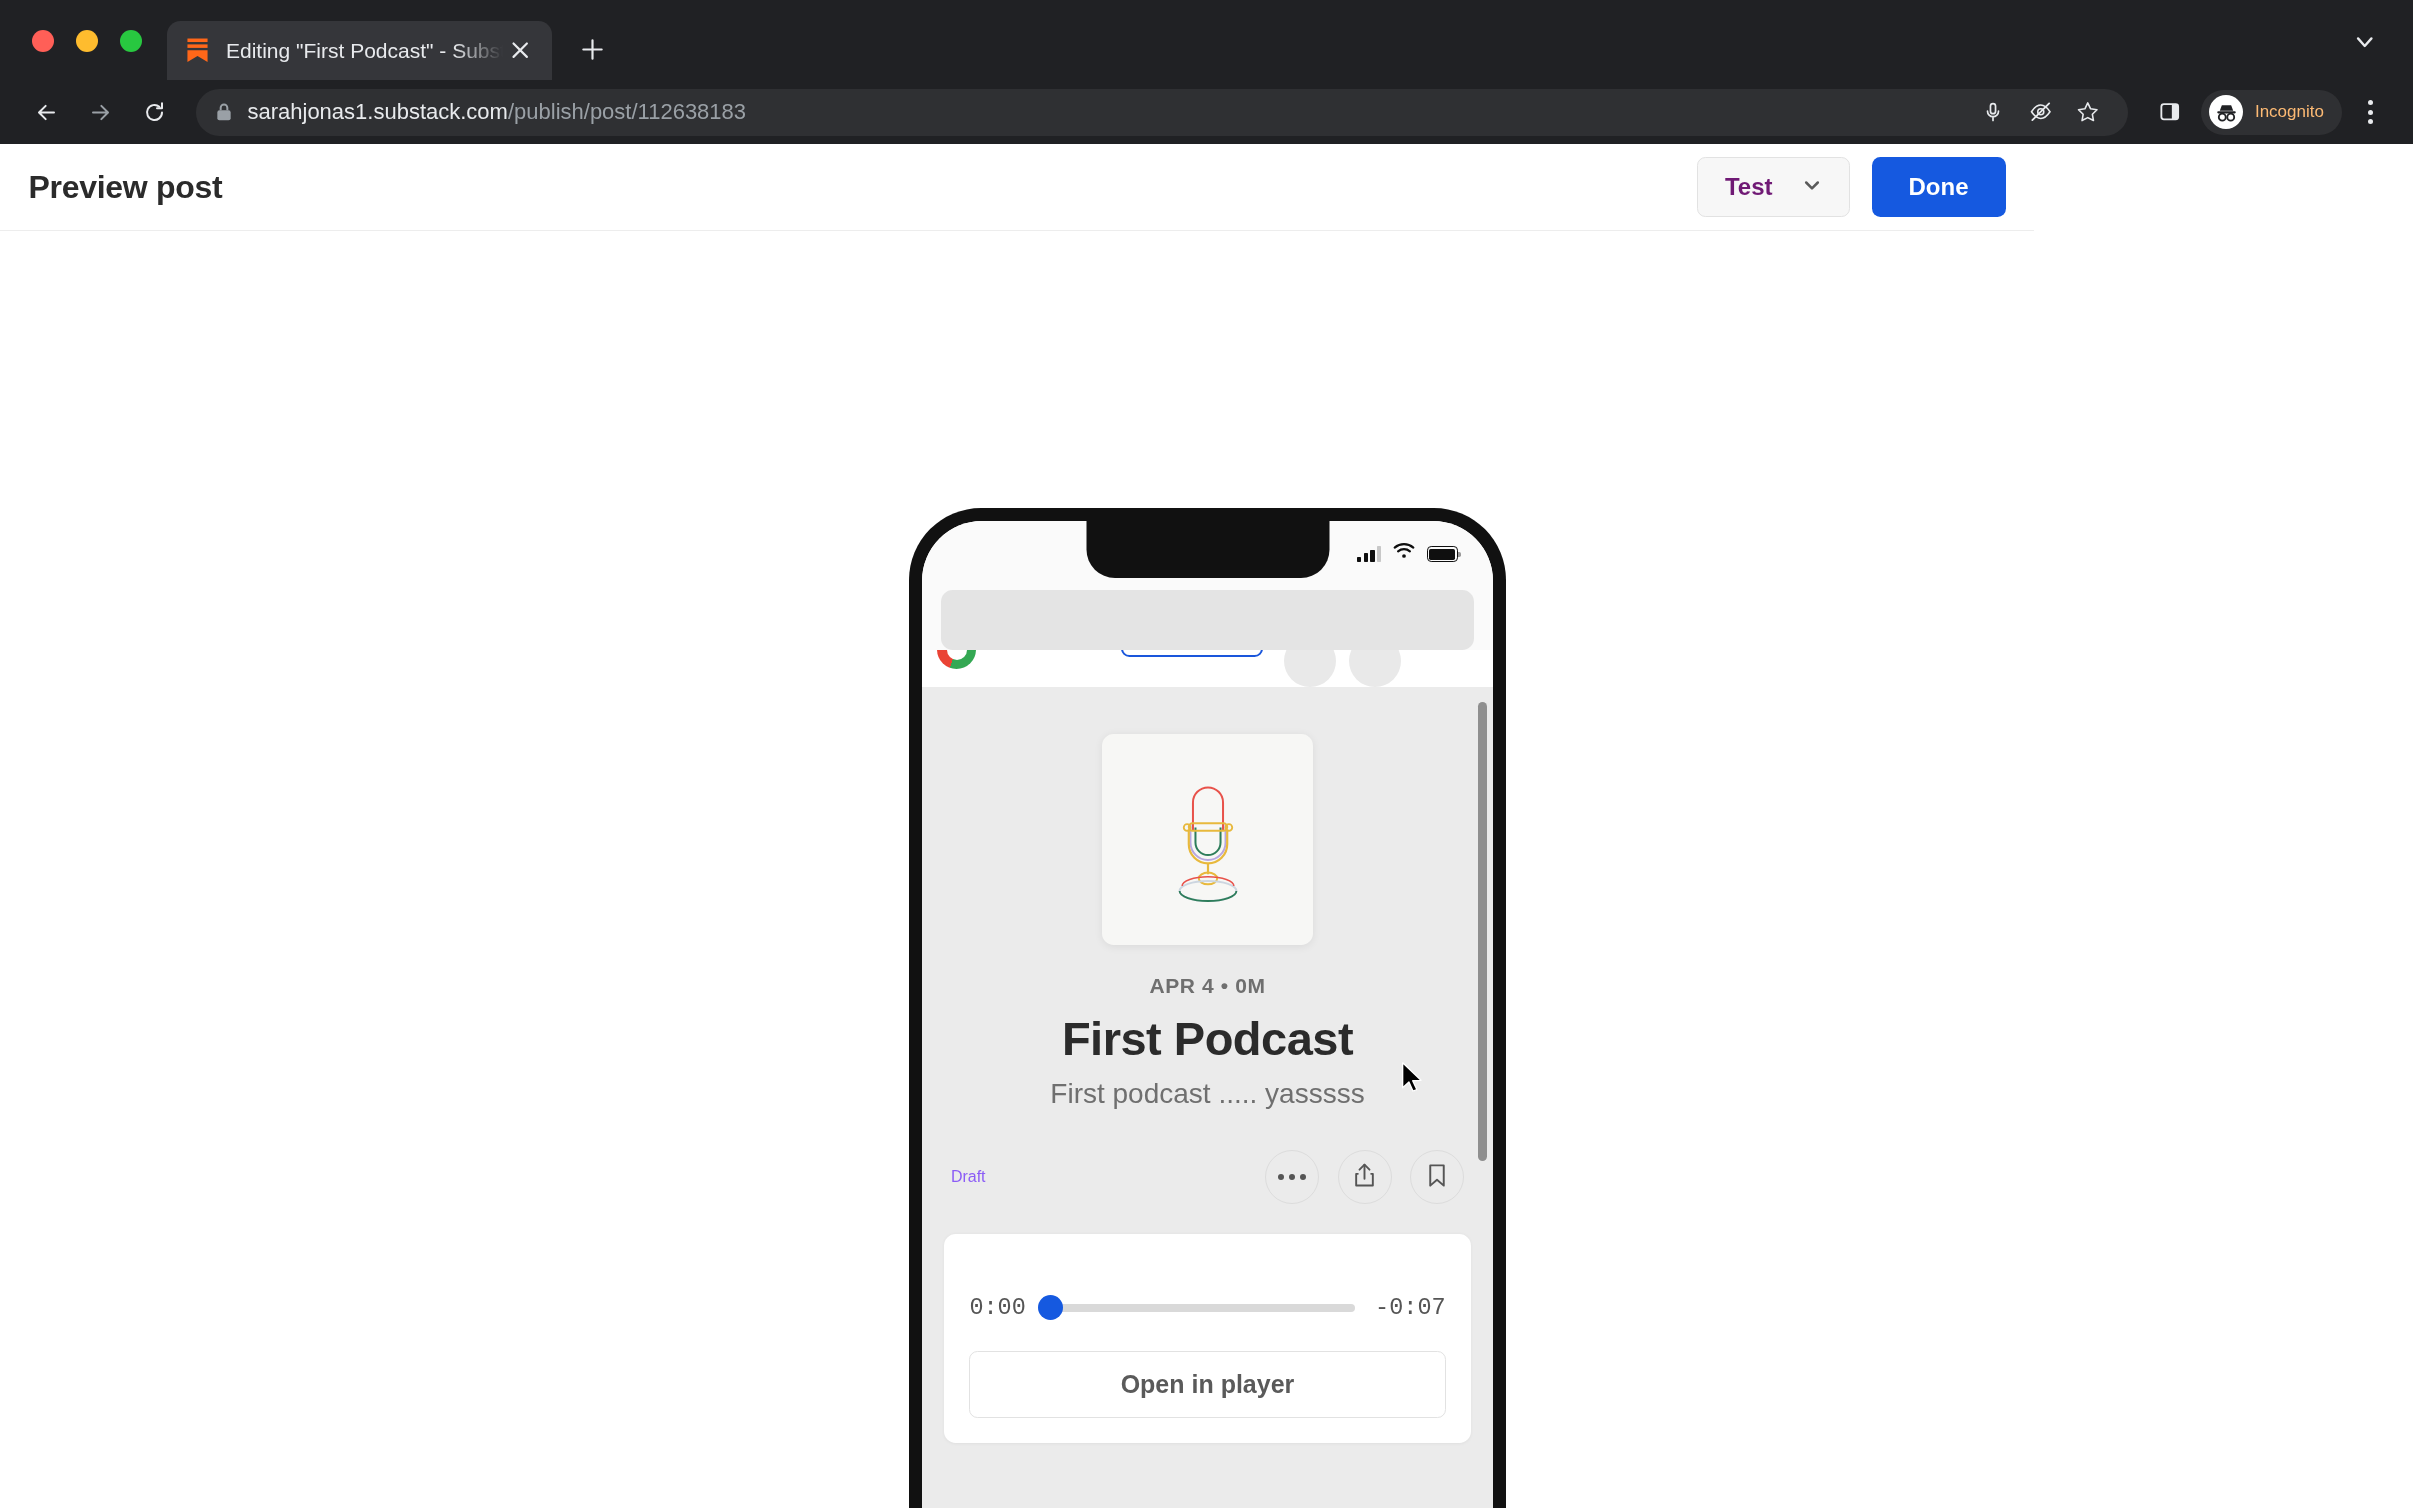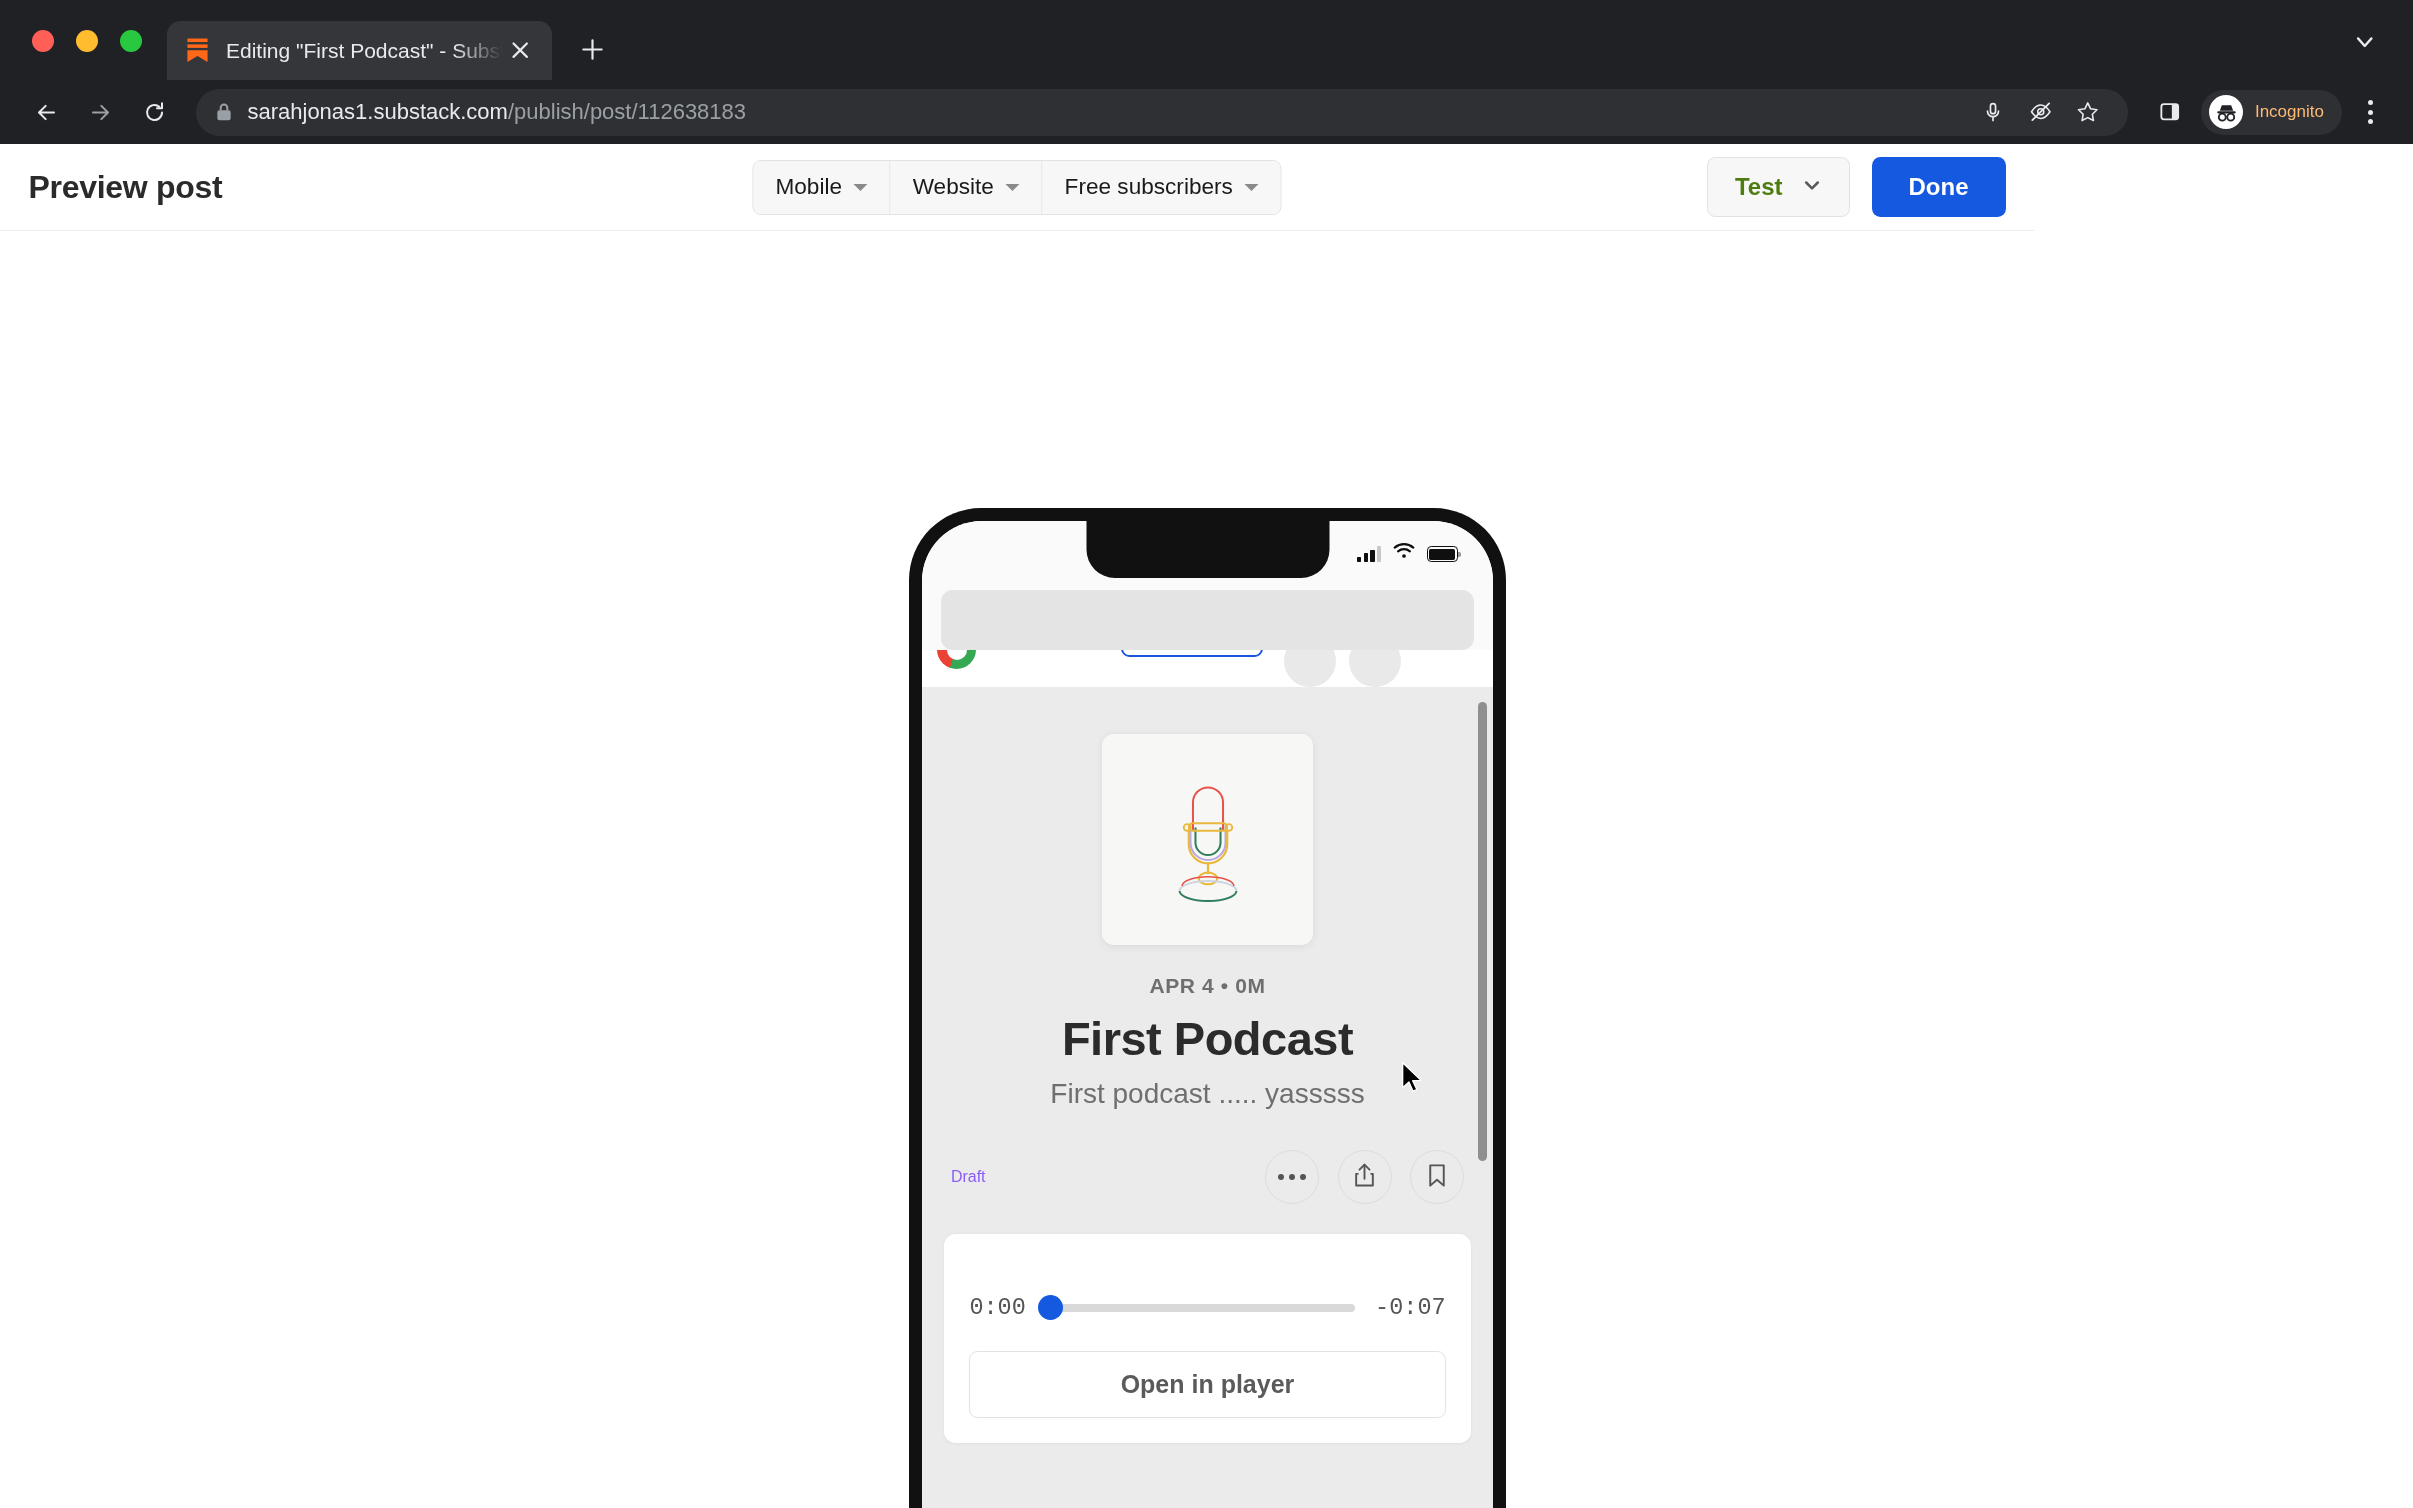--- a/index.html
+++ b/index.html
@@ -93,24 +93,24 @@
   .seg {
     display: flex; align-items: center; gap: 11.7px;
     padding: 0 22px; font-size: 22.6px; color: #1a1a1a; font-weight: 400;
     border-right: 0.8px solid #e2e2e2; background: #f7f7f7;
   }
   .seg:last-child { border-right: none; }
   .caret-sm { width: 0; height: 0; border-left: 7.5px solid transparent; border-right: 7.5px solid transparent; border-top: 7.5px solid #8a8a8a; display:block; }
 
   .header-right { margin-left: auto; display: flex; align-items: center; gap: 22px; }
   .btn-test {
-    display: flex; align-items: center; gap: 19px;
+    display: flex; align-items: center; gap: 29px;
     height: 60px; padding: 0 27px; border: 0.8px solid #e2e2e2;
     border-radius: 8.4px; background: #f7f7f7;
-    font-size: 24px; font-weight: 700; color: #4d7c0f;
+    font-size: 24px; font-weight: 700; color: #701a75;
   }
   .btn-done {
     height: 60px; padding: 7px 37px; border-radius: 8.4px;
     background: #1559e0; color: #ffffff;
     font-size: 24px; font-weight: 700;
     display: flex; align-items: center; justify-content: center;
   }
 
   
   .stage { width: 2413px; height: 1358px; position: relative; background: #ffffff; }
@@ -353,34 +353,20 @@
           <i></i>
           <i></i>
         </div>
     </div>
   </div>
 </div>
 
 <div class="app-header">
   <div class="page-title">Preview post</div>
 
-  <div class="seg-group">
-    <div class="seg">
-      <span>Mobile</span>
-      <span class="caret-sm"></span>
-    </div>
-    <div class="seg">
-      <span>Website</span>
-      <span class="caret-sm"></span>
-    </div>
-    <div class="seg">
-      <span>Free subscribers</span>
-      <span class="caret-sm"></span>
-    </div>
-  </div>
 
   <div class="header-right">
     <div class="btn-test">
       <span>Test</span>
       <span>
         <svg width="20" height="20" viewBox="0 0 24 24">
             <path d="M5 9 L12 16 L19 9" fill="none" stroke="#5a5a5a" stroke-width="3" stroke-linecap="round" stroke-linejoin="round"></path>
           </svg>
       </span>
     </div>

